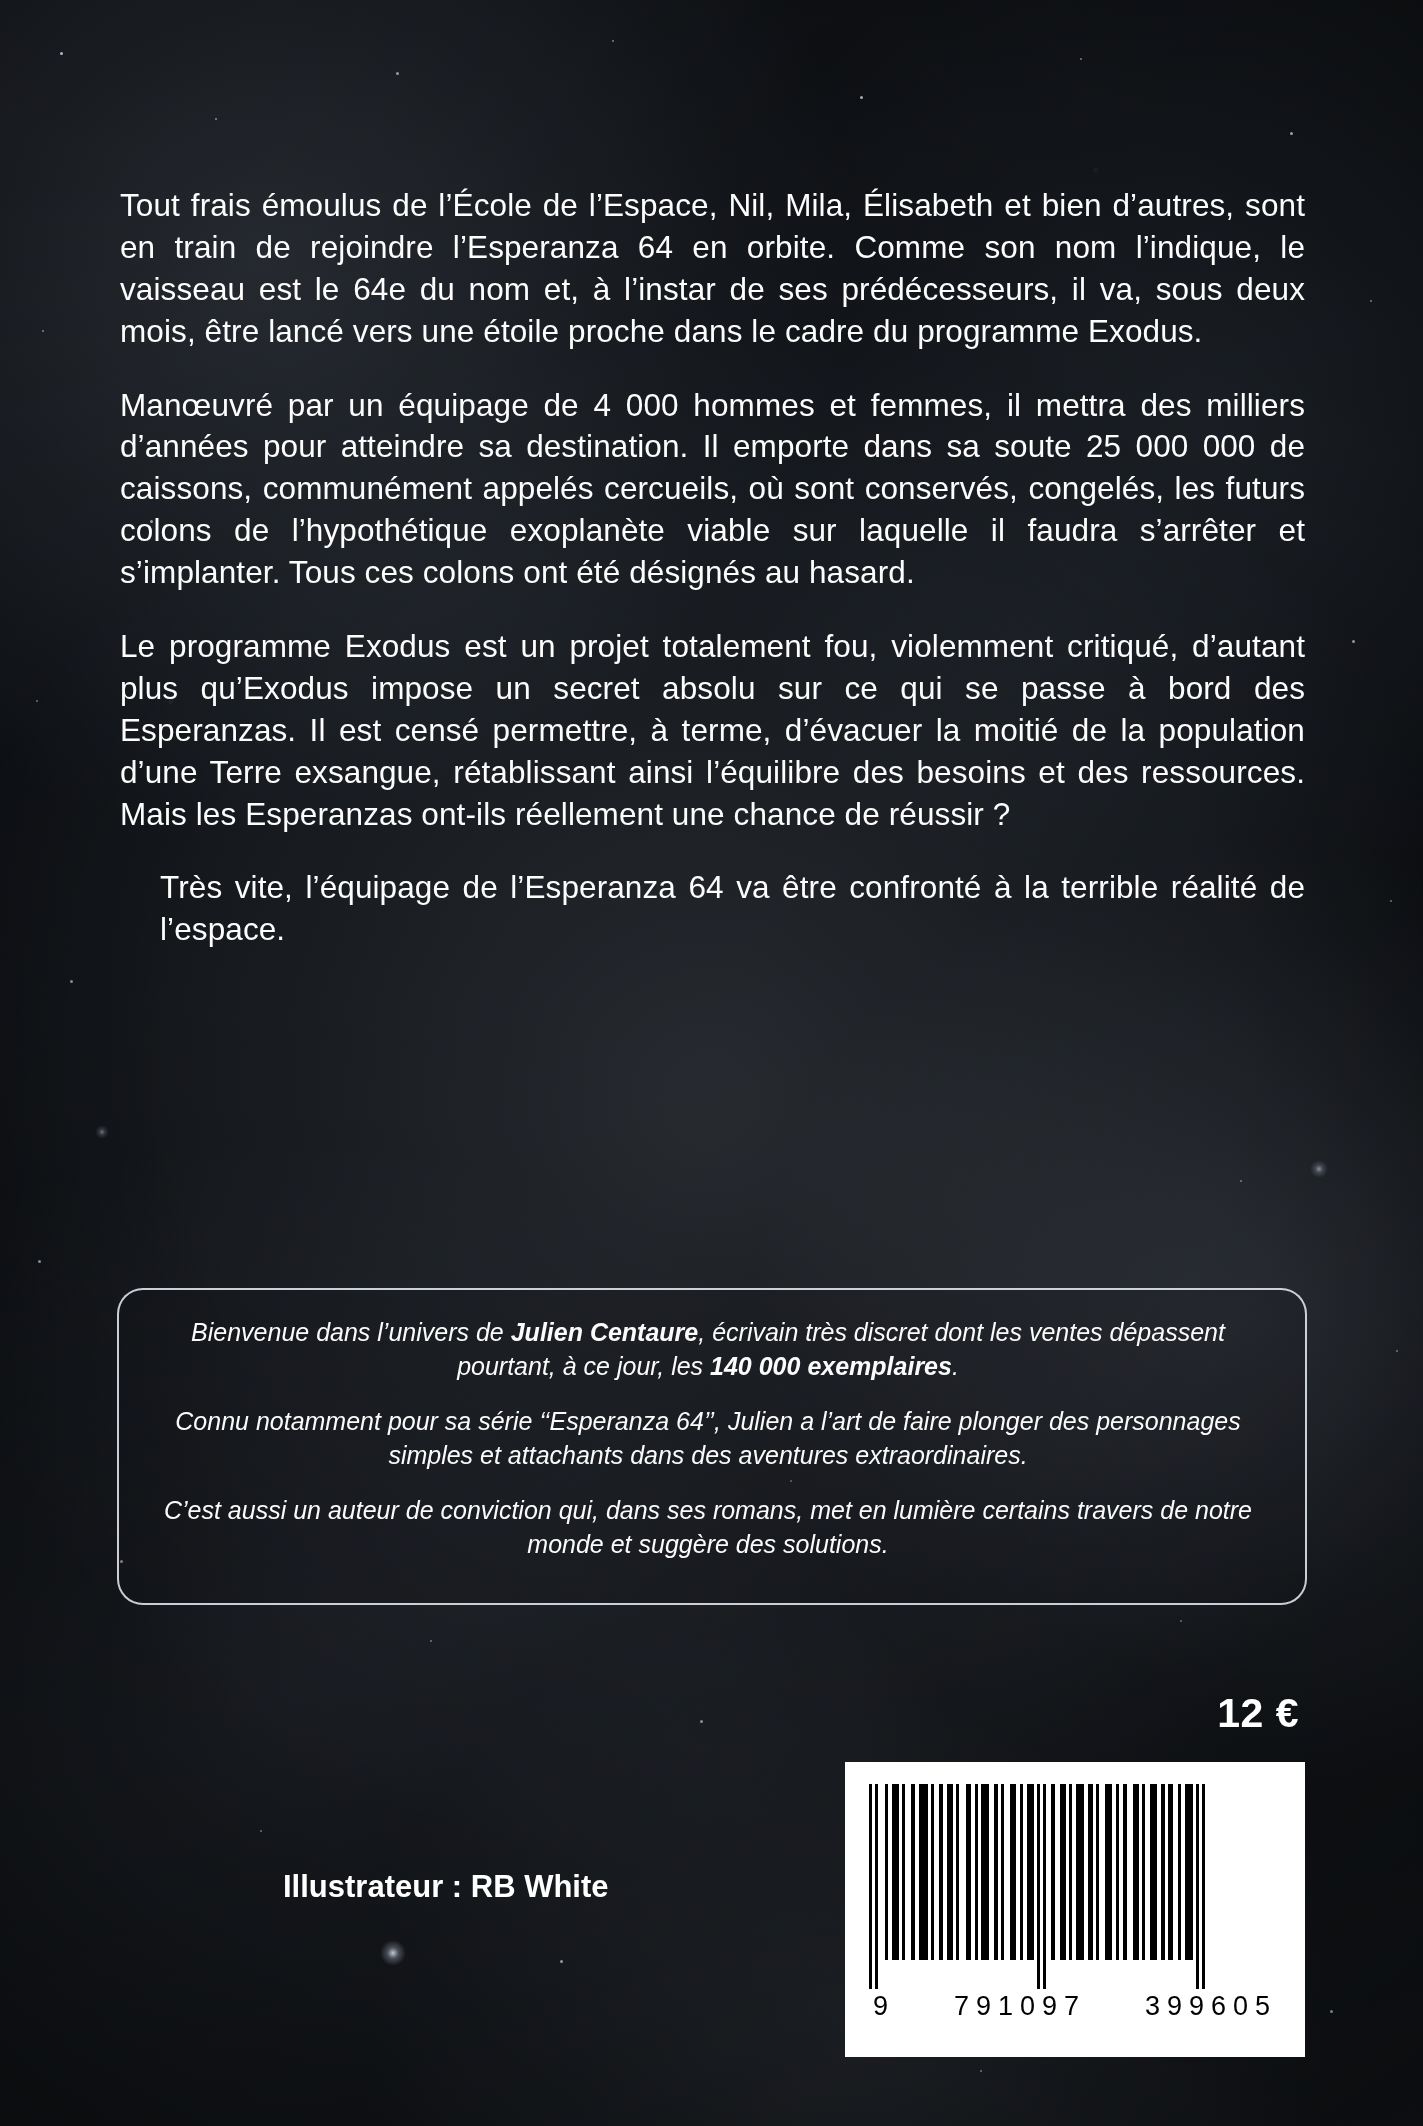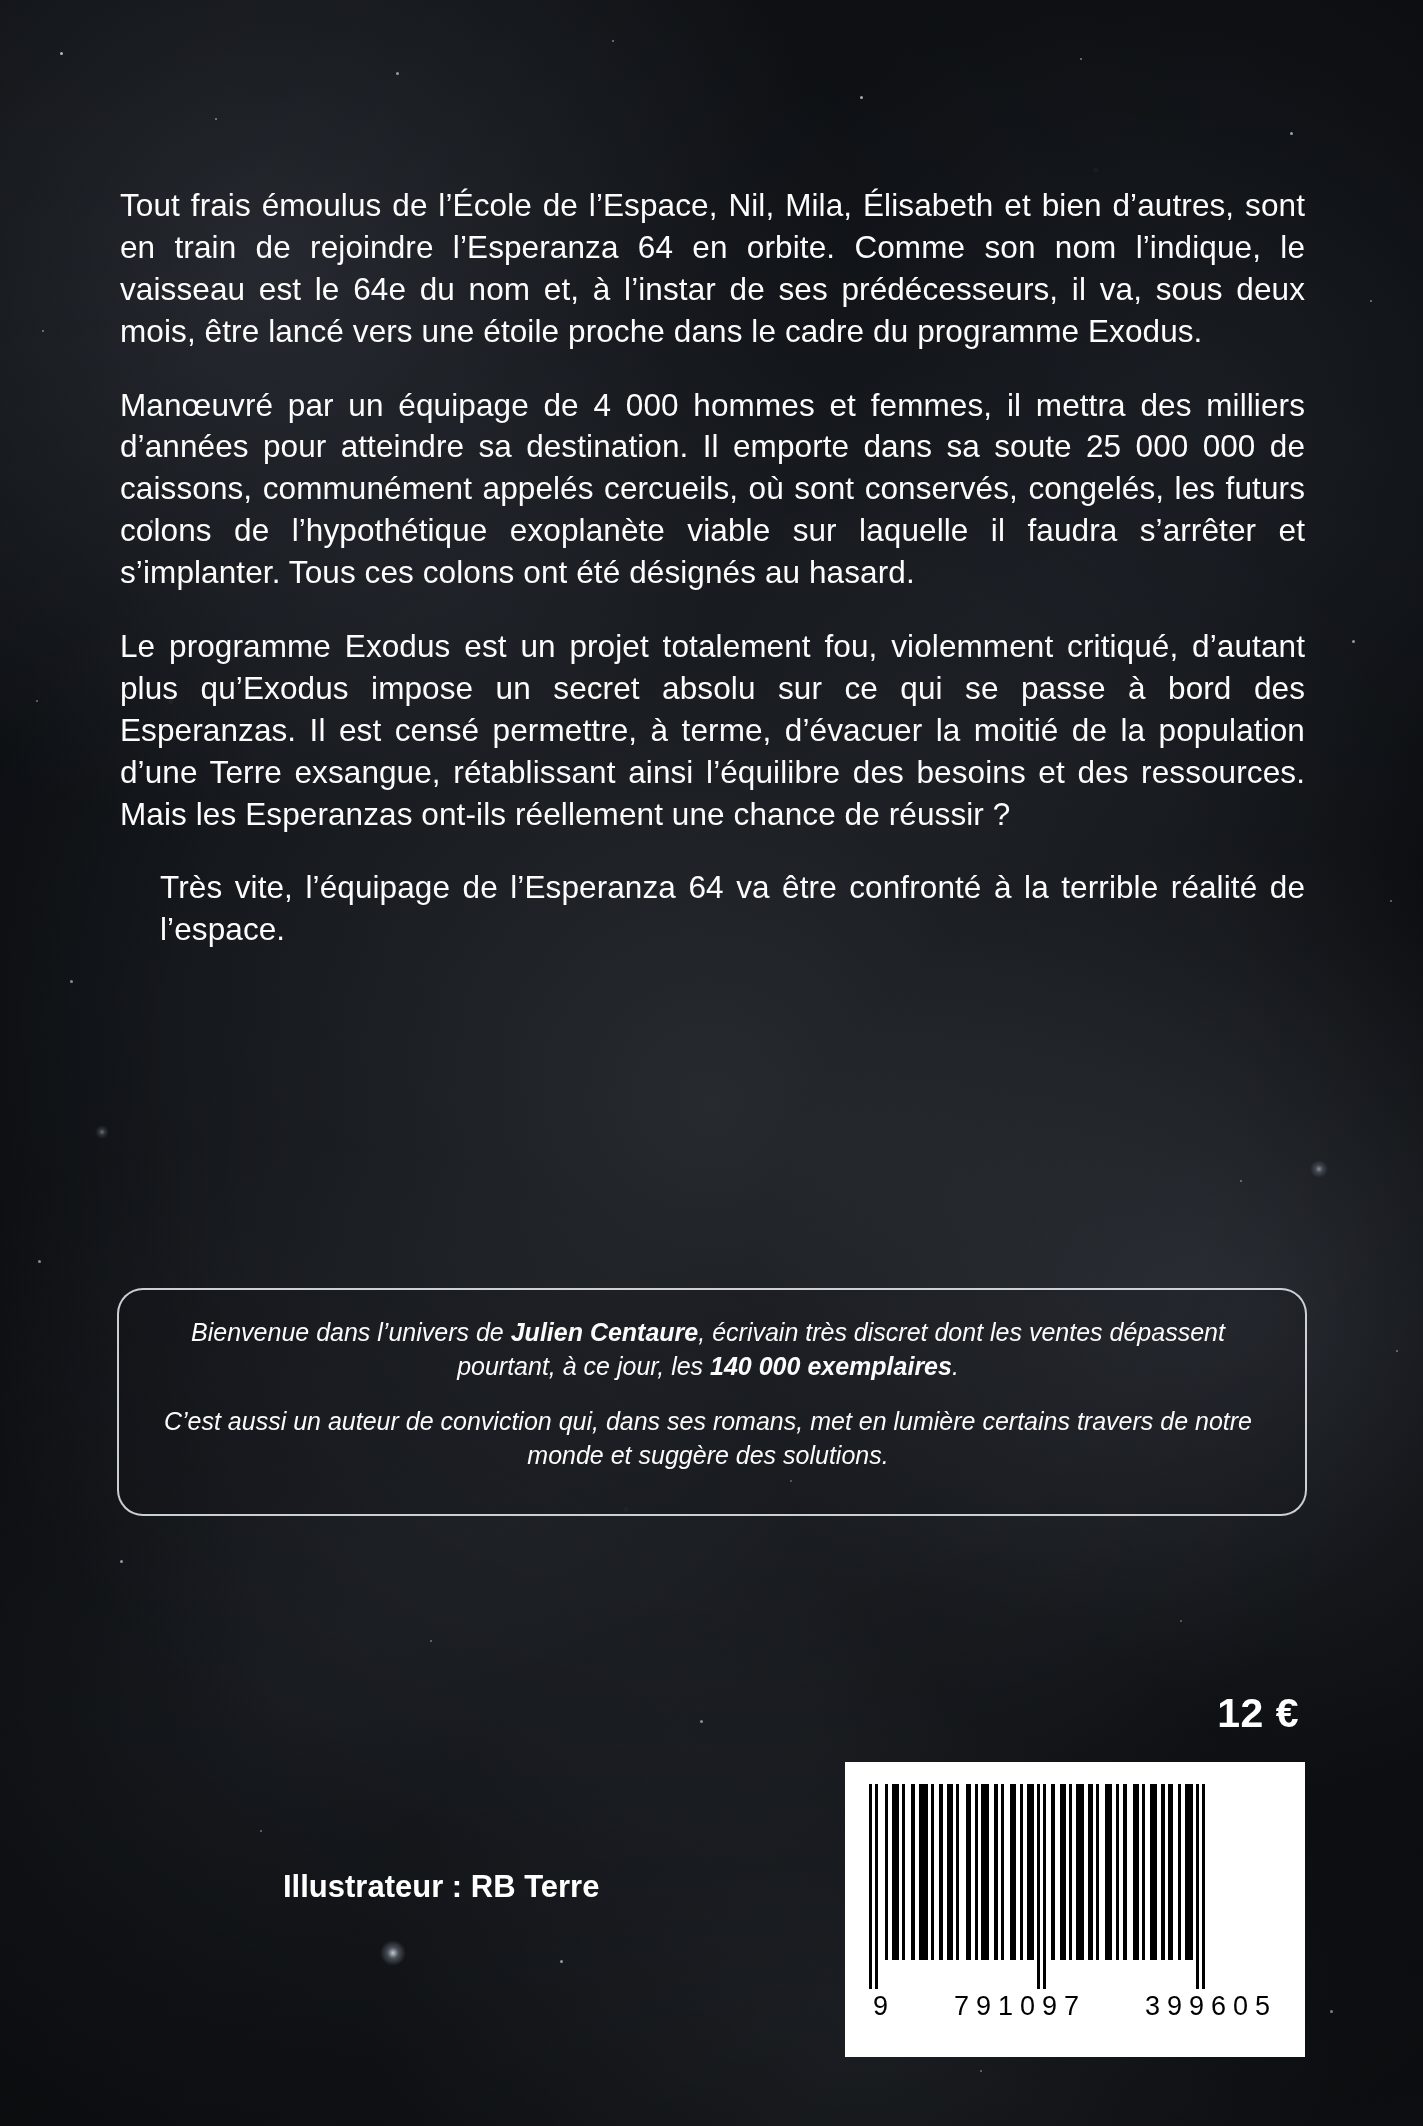--- a/index.html
+++ b/index.html
@@ -215,26 +215,27 @@
       <p>Tout frais émoulus de l’École de l’Espace, Nil, Mila, Élisabeth et bien d’autres, sont en train de rejoindre l’Esperanza 64 en orbite. Comme son nom l’indique, le vaisseau est le 64e du nom et, à l’instar de ses prédécesseurs, il va, sous deux mois, être lancé vers une étoile proche dans le cadre du programme Exodus.</p>
       <p>Manœuvré par un équipage de 4 000 hommes et femmes, il mettra des milliers d’années pour atteindre sa destination. Il emporte dans sa soute 25 000 000 de caissons, communément appelés cercueils, où sont conservés, congelés, les futurs colons de l’hypothétique exoplanète viable sur laquelle il faudra s’arrêter et s’implanter. Tous ces colons ont été désignés au hasard.</p>
       <p>Le programme Exodus est un projet totalement fou, violemment critiqué, d’autant plus qu’Exodus impose un secret absolu sur ce qui se passe à bord des Esperanzas. Il est censé permettre, à terme, d’évacuer la moitié de la population d’une Terre exsangue, rétablissant ainsi l’équilibre des besoins et des ressources. Mais les Esperanzas ont-ils réellement une chance de réussir ?</p>
       <p>Très vite, l’équipage de l’Esperanza 64 va être confronté à la terrible réalité de l’espace.</p>
     </div>
 
     <div class="author-box">
       <p>
         <span>Bienvenue dans l’univers de </span><b>Julien Centaure</b><span>, écrivain très discret dont les ventes dépassent pourtant, à ce jour, les </span><b>140 000 exemplaires</b><span>.</span>
       </p>
+      <p>Connu notamment pour sa série ‘‘Esperanza 64’’, Julien a l’art de faire plonger des personnages simples et attachants dans des aventures extraordinaires.</p>
       <p>C’est aussi un auteur de conviction qui, dans ses romans, met en lumière certains travers de notre monde et suggère des solutions.</p>
     </div>
 
     <div class="price">12 €</div>
 
-    <div class="illustrator">Illustrateur : RB Terre</div>
+    <div class="illustrator">Illustrateur : RB White</div>
 
     <div class="barcode-box">
       <div class="barcode-bars">
         <i class="tall" style="width:3px"></i>
           <i style="width:3px;background:transparent"></i>
           <i class="tall" style="width:3px"></i>
         <i style="width:7px;background:transparent"></i>
         <i style="width:3px"></i>
           <i style="width:4px;background:transparent"></i>
           <i style="width:7px"></i>

